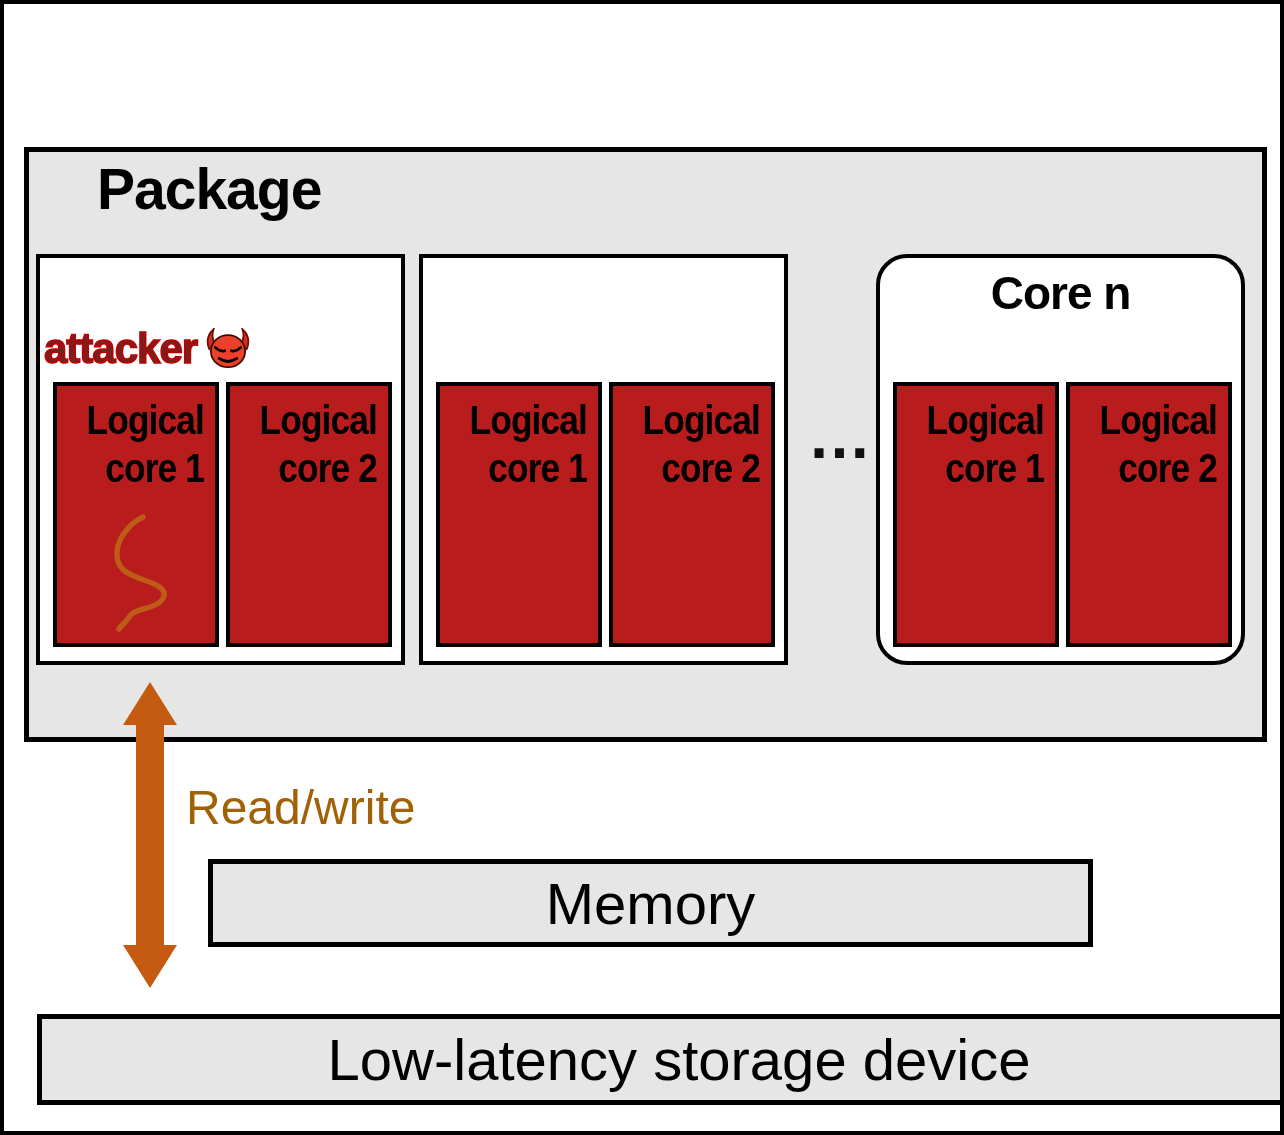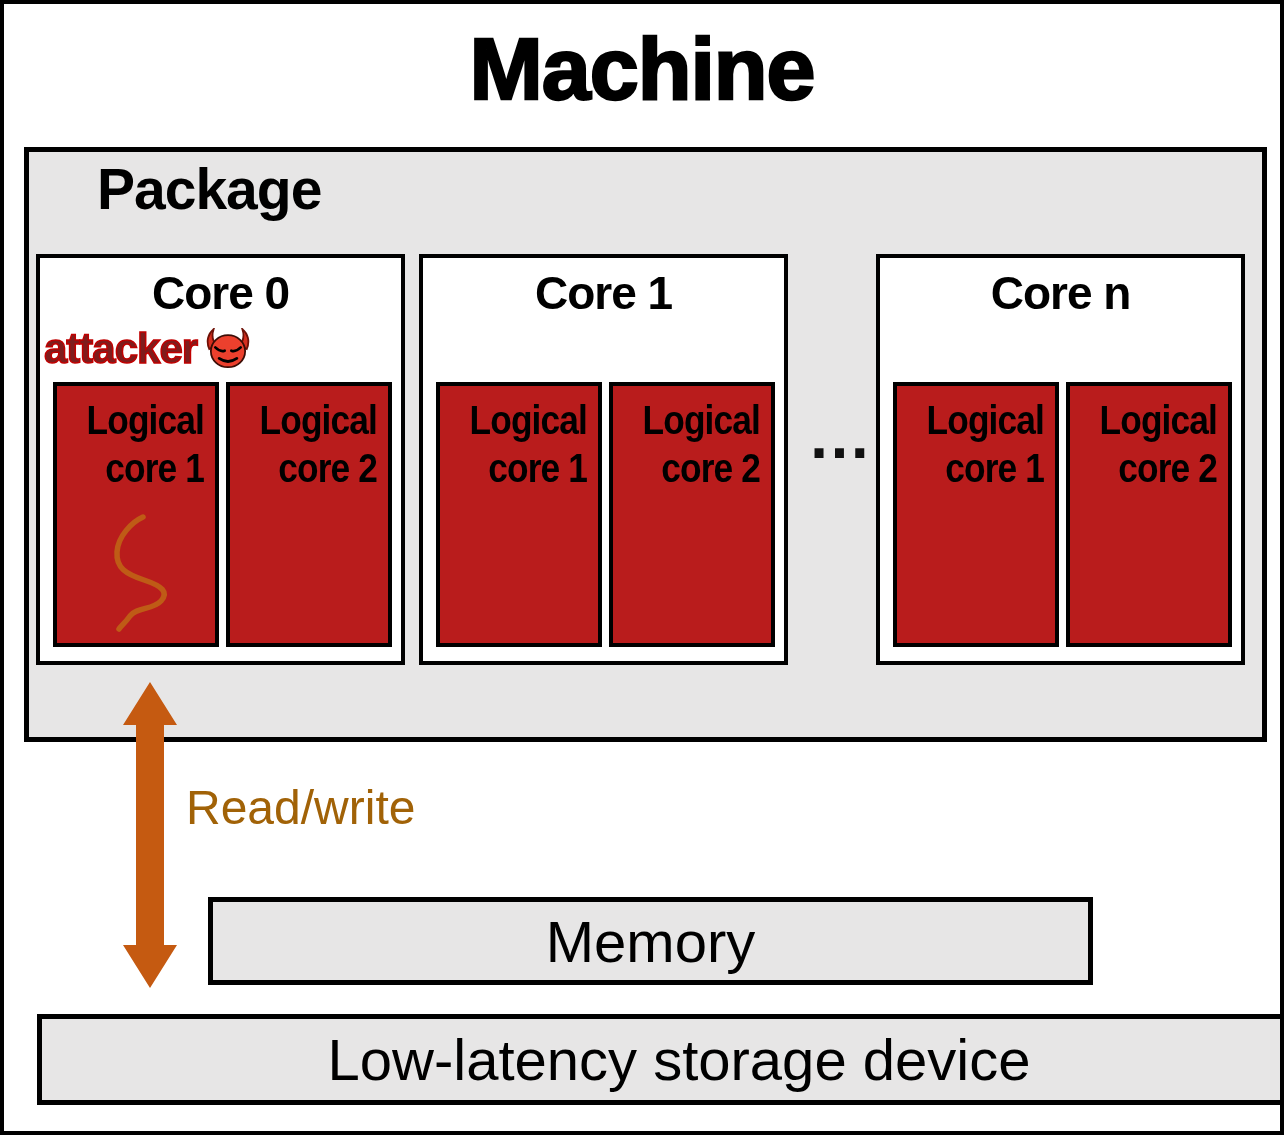--- a/index.html
+++ b/index.html
@@ -23,21 +23,21 @@
   .package-label{
     left:93px;top:152px;font-size:57px;font-weight:bold;letter-spacing:-1px;
   }
 
   .core{
     top:250px;width:369px;height:411px;
     background:#fff;border:4px solid #000;
   }
   .core-0{left:32px;}
   .core-1{left:415px;}
-  .core-n{left:872px;}
+  .core-n{left:872px;border-radius:31px;}
   .core-title{
     position:absolute;left:0;top:8px;width:100%;text-align:center;
     font-size:46px;font-weight:bold;letter-spacing:-1px;
   }
   .attacker-row{
     position:absolute;left:4px;top:70px;display:flex;align-items:center;gap:8px;
   }
   .attacker-text{
     font-size:42px;font-weight:bold;color:#7f1d1d;letter-spacing:-1px;
     -webkit-text-stroke:1.5px #c00000;line-height:1;
@@ -64,35 +64,33 @@
   .rw-arrow{left:118px;top:678px;width:56px;height:306px;}
   .rw-label{
     left:182px;top:778px;font-size:48px;color:#a16207;line-height:1.1;
   }
 
   .bar{
     background:#e7e6e6;border:5px solid #000;
     display:flex;align-items:center;justify-content:center;
     font-size:58px;color:#000;
   }
-  .memory{left:204px;top:893px;width:885px;height:88px;justify-content:center;}
+  .memory{left:204px;top:855px;width:885px;height:88px;justify-content:center;}
   .storage{left:33px;top:1010px;width:1284px;height:91px;}
 </style>
 </head>
 <body>
 
 <div class="stage">
 
-  <div class="abs machine-title">Machine</div>
 
   <div class="abs package"></div>
   <div class="abs package-label">Package</div>
 
   <div class="abs core core-0">
-    <div class="core-title">Core 0</div>
     <div class="attacker-row">
       <span class="attacker-text">attacker</span>
       <svg class="devil" viewBox="0 0 40 38">
         <path d="M7 1 C5 7 6 12 10 16 L3 19 C0 12 2 5 7 1 Z" fill="#d62f1f" stroke="#6e1006" stroke-width="1.6"></path>
         <path d="M33 1 C35 7 34 12 30 16 L37 19 C40 12 38 5 33 1 Z" fill="#d62f1f" stroke="#6e1006" stroke-width="1.6"></path>
         <ellipse cx="20" cy="21" rx="15.5" ry="14.5" fill="#ec402d" stroke="#3c0d06" stroke-width="1.6"></ellipse>
         <path d="M8.5 17.5 Q13 22 17 20.5" stroke="#000" stroke-width="2.4" fill="none" stroke-linecap="round"></path>
         <path d="M31.5 17.5 Q27 22 23 20.5" stroke="#000" stroke-width="2.4" fill="none" stroke-linecap="round"></path>
         <path d="M12 27.5 Q20 33 28 27.5" stroke="#000" stroke-width="2.6" fill="none" stroke-linecap="round"></path>
       </svg>
@@ -102,21 +100,20 @@
       <svg class="squiggle" viewBox="0 0 150 135">
         <path d="M86,11 C75,16 61,30 60,46 C59,62 69,68 87,74 C105,80 112,86 104,95 C96,104 80,101 73,110 C68,117 64,120 62,123" fill="none" stroke="#bf5b16" stroke-width="5.5" stroke-linecap="round"></path>
       </svg>
     </div>
     <div class="lc lc-2">
       <span class="lc-label">Logical core 2</span>
     </div>
   </div>
 
   <div class="abs core core-1">
-    <div class="core-title">Core 1</div>
     <div class="lc lc-1">
       <span class="lc-label">Logical core 1</span>
     </div>
     <div class="lc lc-2">
       <span class="lc-label">Logical core 2</span>
     </div>
   </div>
 
   <div class="abs ellipsis">…</div>
 

